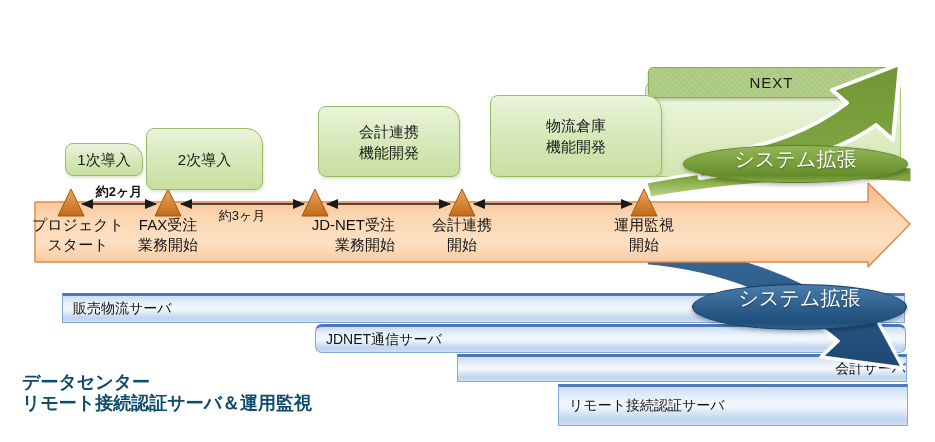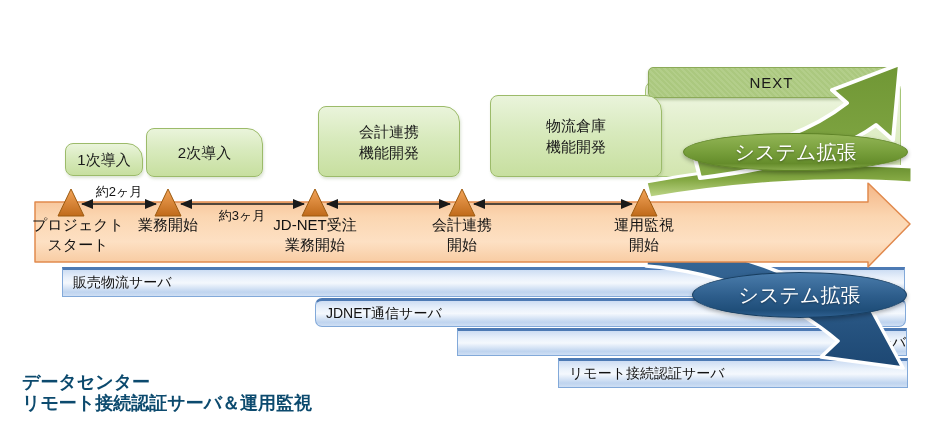--- a/index.html
+++ b/index.html
@@ -16,44 +16,45 @@
 
   
   .phase-box{
     background:linear-gradient(180deg,#eaf4db 0%,#d8eabd 45%,#c7df9f 100%);
     border:1px solid #9cbb6a;border-radius:8px 16px 8px 8px;
     box-shadow:1px 2px 3px rgba(120,150,90,0.25);
     display:flex;flex-direction:column;align-items:center;justify-content:center;
     font-size:15px;line-height:21px;text-align:center;color:#1a1a1a;
   }
   .pb1{left:65px;top:143px;width:78px;height:33px;}
-  .pb2{left:146px;top:128px;width:117px;height:49px;}
+  .pb2{left:146px;top:128px;width:117px;height:62px;}
   .pb3{left:318px;top:106px;width:142px;height:71px;}
   .pb4{left:466px;top:95px;width:172px;height:82px;margin-left:24px;}
 
   
   .next-box{
     left:645px;top:80px;width:256px;height:97px;
     background:linear-gradient(180deg,#f2f8e7 0%,#e2efcc 45%,#d2e5ae 100%);
     border:1px solid #a6c678;border-radius:10px;
   }
   .next-header{
     left:648px;top:67px;width:247px;height:31px;
     background:repeating-linear-gradient(45deg,#abc87f 0 2px,#b3ce8a 2px 4px);
     border:1px solid #8caa58;border-radius:5px;
     box-shadow:0 2px 3px rgba(100,130,70,0.4);
     display:flex;align-items:center;justify-content:center;
     font-size:15px;letter-spacing:1px;color:#1a1a1a;
   }
 
   
   .badge{
-    border-radius:50%;display:flex;align-items:center;justify-content:center;
+    border-radius:50%;display:flex;align-items:flex-start;justify-content:center;
     color:#fff;font-size:20px;text-shadow:0 1px 2px rgba(0,0,0,0.35);
     box-shadow:0 2px 4px rgba(0,0,0,0.3);
+    margin-top:12px;
   }
   .badge-system{
     left:683px;top:133px;width:225px;height:38px;
     background:linear-gradient(180deg,#93b556 0%,#749c38 55%,#658c2b 82%,#87aa4b 100%);
     border:1px solid #5d8226;
   }
   .badge-infra{
     left:692px;top:272px;width:215px;height:46px;
     background:linear-gradient(180deg,#4a7cab 0%,#2c5c8a 55%,#1f4e79 85%,#2f6090 100%);
     border:1px solid #173d5f;
@@ -64,26 +65,26 @@
     top:215px;width:160px;text-align:center;font-size:15px;line-height:20px;color:#111;
   }
   .milestone span{display:block;}
   .duration{font-size:13px;color:#111;text-align:center;width:64px;top:183px;}
 
   
   .server-bar{
     border:1px solid #82a9d9;border-top:3px solid #4d7ab4;
     background:linear-gradient(180deg,#cdddf3 0%,#e9f1fb 30%,#f4f8fd 50%,#bfd4ef 85%,#cfdff4 100%);
     display:flex;align-items:center;padding-left:10px;
-    font-size:14px;color:#111;
+    font-size:14px;color:#111;margin-top:26px;
   }
   .sb1{left:62px;top:267px;width:843px;height:30px;}
   .sb2{left:315px;top:298px;width:591px;height:29px;border-radius:7px;}
   .sb3{left:457px;top:328px;width:450px;height:28px;justify-content:flex-end;}
-  .sb4{left:558px;top:358px;width:350px;height:30px;}
+  .sb4{left:558px;top:358px;width:350px;height:42px;}
 </style>
 </head>
 <body>
 
 <div class="canvas">
 
   <div class="abs next-box"></div>
   <div class="abs next-header">
     <span>NEXT</span>
   </div>
@@ -136,31 +137,32 @@
     <path d="M155,216 L168,189 L181,216 Z" fill="url(#gTri)" stroke="#9c5a10"></path>
     <path d="M302,216 L315,189 L328,216 Z" fill="url(#gTri)" stroke="#9c5a10"></path>
     <path d="M449,216 L462,189 L475,216 Z" fill="url(#gTri)" stroke="#9c5a10"></path>
     <path d="M631,216 L644,189 L657,216 Z" fill="url(#gTri)" stroke="#9c5a10"></path>
     <line x1="82" y1="204" x2="156" y2="204" stroke="#1a1a1a" stroke-width="1.4" marker-start="url(#ah)" marker-end="url(#ah)"></line>
     <line x1="181" y1="204" x2="304" y2="204" stroke="#1a1a1a" stroke-width="1.4" marker-start="url(#ah)" marker-end="url(#ah)"></line>
     <line x1="327" y1="204" x2="450" y2="204" stroke="#1a1a1a" stroke-width="1.4" marker-start="url(#ah)" marker-end="url(#ah)"></line>
     <line x1="474" y1="204" x2="632" y2="204" stroke="#1a1a1a" stroke-width="1.4" marker-start="url(#ah)" marker-end="url(#ah)"></line>
   </svg>
 
-  <div class="abs duration" style="left:87px;">約2ヶ月</div>
+  <div class="abs duration" style="left:87px;font-weight:bold;">約2ヶ月</div>
   <div class="abs duration" style="left:210px;margin-top:24px;">約3ヶ月</div>
 
   <div class="abs milestone" style="left:-2px;">
     <span>プロジェクト</span>
     <span>スタート</span>
   </div>
   <div class="abs milestone" style="left:88px;">
+    <span>FAX受注</span>
     <span>業務開始</span>
   </div>
-  <div class="abs milestone" style="left:235px;">
+  <div class="abs milestone" style="left:235px;text-align:right;">
     <span>JD-NET受注</span>
     <span>業務開始</span>
   </div>
   <div class="abs milestone" style="left:382px;">
     <span>会計連携</span>
     <span>開始</span>
   </div>
   <div class="abs milestone" style="left:564px;">
     <span>運用監視</span>
     <span>開始</span>

